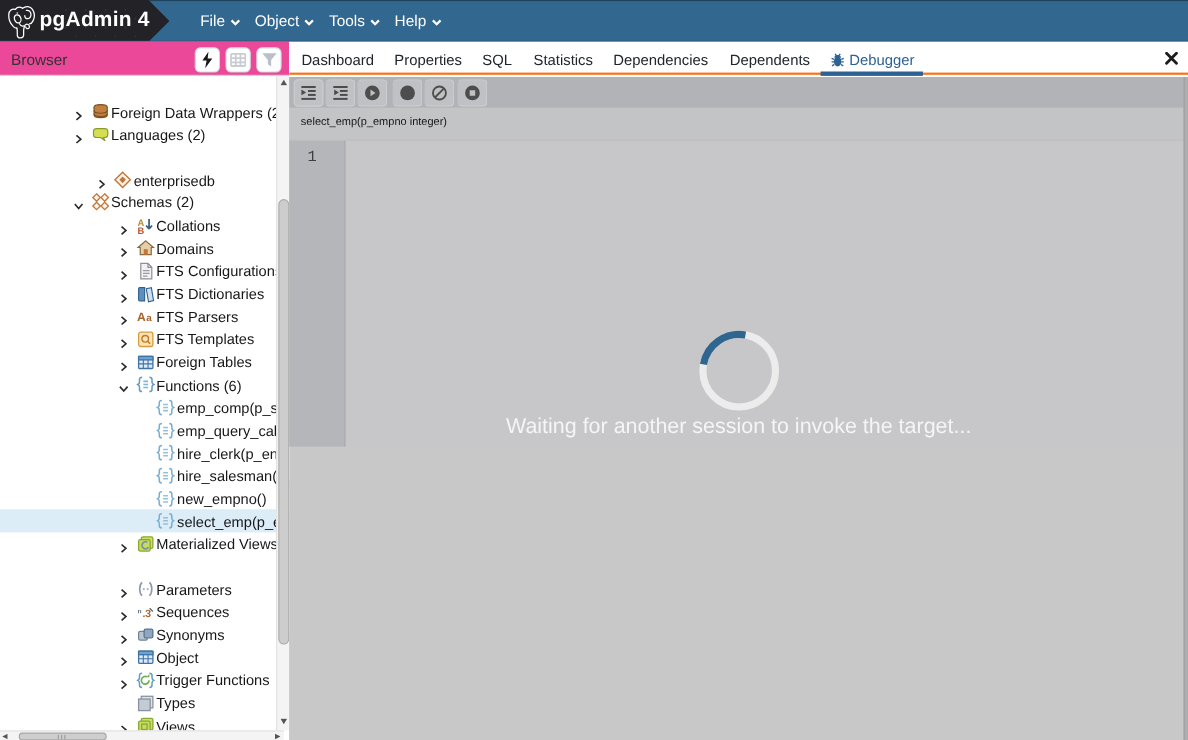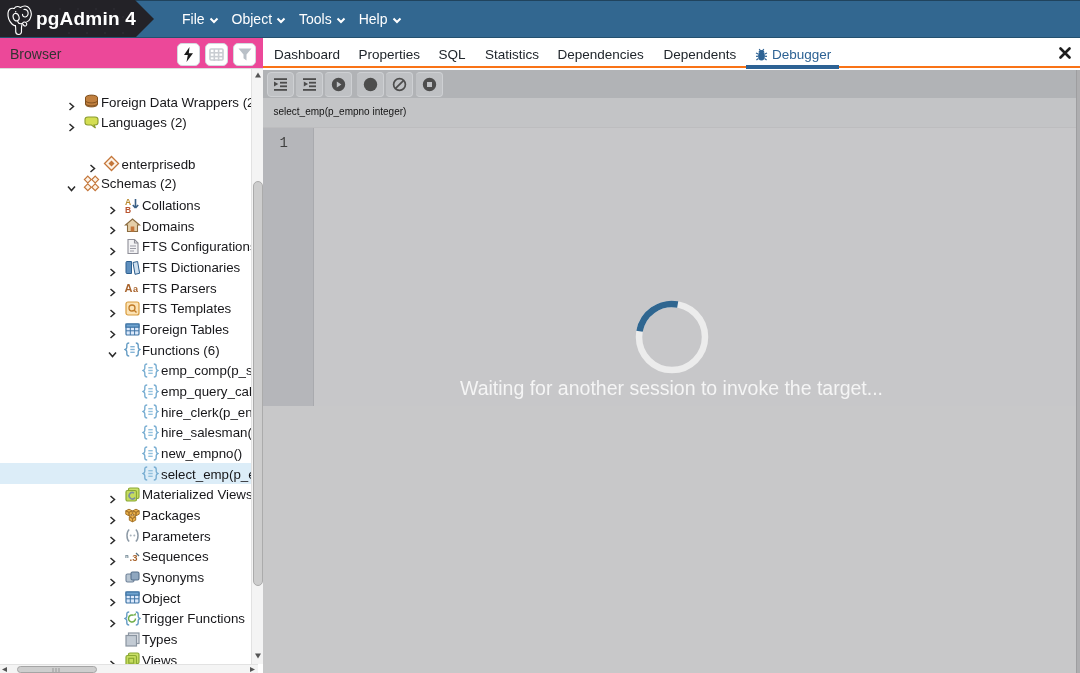--- a/index.html
+++ b/index.html
@@ -364,33 +364,20 @@
           <span class="chev" style="left:108px;"><svg width="9" height="9" viewBox="0 0 9 9">
               <polyline points="2.5,1 6.5,4.5 2.5,8" fill="none" stroke="#2b2b2b" stroke-width="1.5"></polyline>
             </svg></span>
           <span class="ticon" style="left:123.5px;"><svg width="17" height="17" viewBox="0 0 17 17">
               <rect x="4.5" y="2" width="10.5" height="10.5" rx="1.5" fill="#cbe069" stroke="#8aa832" stroke-width="1.2"></rect>
               <rect x="2" y="4.5" width="10.5" height="10.5" rx="1.5" fill="#c5dc5e" stroke="#8aa832" stroke-width="1.2"></rect>
               <path d="M10,7 a3.2,3.2 0 1 0 1,4.5" fill="none" stroke="#7b8fa3" stroke-width="1.6"></path>
             </svg></span>
           <span class="tlabel" style="left:142px;">Materialized Views</span>
         </div>
-<div class="trow" style="top:434.7px;">
-          <span class="chev" style="left:108px;"><svg width="9" height="9" viewBox="0 0 9 9">
-              <polyline points="2.5,1 6.5,4.5 2.5,8" fill="none" stroke="#2b2b2b" stroke-width="1.5"></polyline>
-            </svg></span>
-          <span class="ticon" style="left:123.5px;"><svg width="17" height="17" viewBox="0 0 17 17">
-              <g fill="#edb24a" stroke="#a6752a" stroke-width="1">
-                <path d="M5,2.2 l3.2,1.6 -3.2,1.6 -3.2,-1.6 Z M1.8,3.8 v3.4 l3.2,1.6 v-3.4 Z M8.2,3.8 v3.4 l-3.2,1.6 v-3.4 Z"></path>
-                <path d="M12,2.2 l3.2,1.6 -3.2,1.6 -3.2,-1.6 Z M8.8,3.8 v3.4 l3.2,1.6 v-3.4 Z M15.2,3.8 v3.4 l-3.2,1.6 v-3.4 Z"></path>
-                <path d="M8.5,8.2 l3.2,1.6 -3.2,1.6 -3.2,-1.6 Z M5.3,9.8 v3.4 l3.2,1.6 v-3.4 Z M11.7,9.8 v3.4 l-3.2,1.6 v-3.4 Z"></path>
-              </g>
-            </svg></span>
-          <span class="tlabel" style="left:142px;">Packages</span>
-        </div>
 <div class="trow" style="top:455.4px;">
           <span class="chev" style="left:108px;"><svg width="9" height="9" viewBox="0 0 9 9">
               <polyline points="2.5,1 6.5,4.5 2.5,8" fill="none" stroke="#2b2b2b" stroke-width="1.5"></polyline>
             </svg></span>
           <span class="ticon" style="left:123.5px;"><svg width="17" height="17" viewBox="0 0 17 17">
               <path d="M5.2,2.5 q-2.2,1.8 -2.2,6 q0,4.2 2.2,6" fill="none" stroke="#8d9aa6" stroke-width="1.5"></path>
               <path d="M11.8,2.5 q2.2,1.8 2.2,6 q0,4.2 -2.2,6" fill="none" stroke="#8d9aa6" stroke-width="1.5"></path>
               <g fill="#aab4bd">
                 <circle cx="6.7" cy="8.5" r="1"></circle>
                 <circle cx="10.3" cy="8.5" r="1"></circle>

